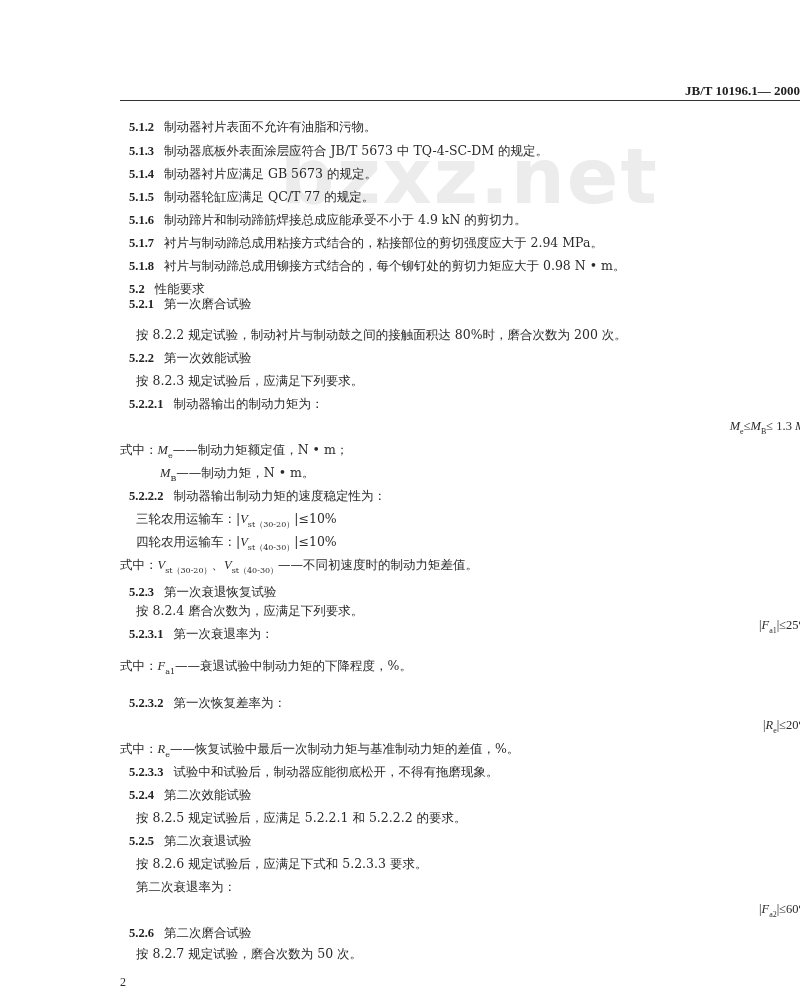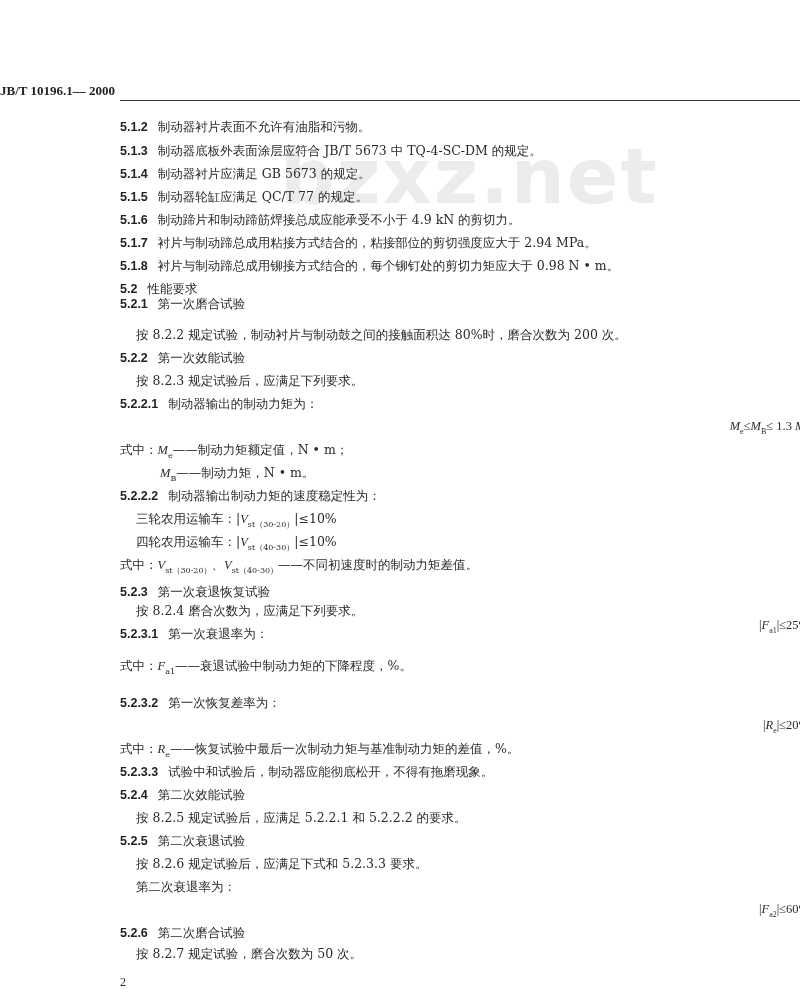--- a/index.html
+++ b/index.html
@@ -8,31 +8,31 @@
     font-family: "DejaVu Serif", "Liberation Serif", serif;
     color: #2a2a2a; font-size: 12.5px;
   }
   .watermark {
     position: absolute; left: 280px; top: 132px;
     font-family: "DejaVu Sans", "Liberation Sans", sans-serif;
     font-weight: bold; font-size: 76px; color: #ececec;
     letter-spacing: 2px; z-index: 0; white-space: nowrap; text-align: center;
   }
   .header-title {
-    position: absolute; left: 0; width: 800px; top: 83px; text-align: left;
+    position: absolute; left: 0; width: 800px; top: 83px; text-align: right;
     font-family: "Liberation Serif", serif; font-weight: bold; font-size: 13px; color: #222;
   }
   .header-rule {
     position: absolute; left: 120px; right: 0; top: 100px; height: 0;
     border-top: 1.6px solid #333;
   }
   .line {
     position: absolute; left: 120px; white-space: nowrap; z-index: 1;
   }
-  .num { font-family: Liberation Sans, sans-serif; font-weight: bold; margin-right: 10px; color: #222; }
+  .num { font-family: Liberation Serif, serif; font-weight: bold; margin-right: 10px; color: #222; margin-left: 9px; }
   .indent { left: 136px; }
   .formula { left: 0; width: 800px; text-align: right; font-family: "Liberation Serif", serif; padding-left: 9px; }
   .def2 { left: 160px; }
   .it { font-style: italic; font-family: "Liberation Serif", serif; }
   sub { font-size: 8px; }
   .page-num { position: absolute; left: 120px; top: 950px; font-family: "Liberation Serif", serif; font-size: 12px; }
 </style>
 </head>
 <body>
 

